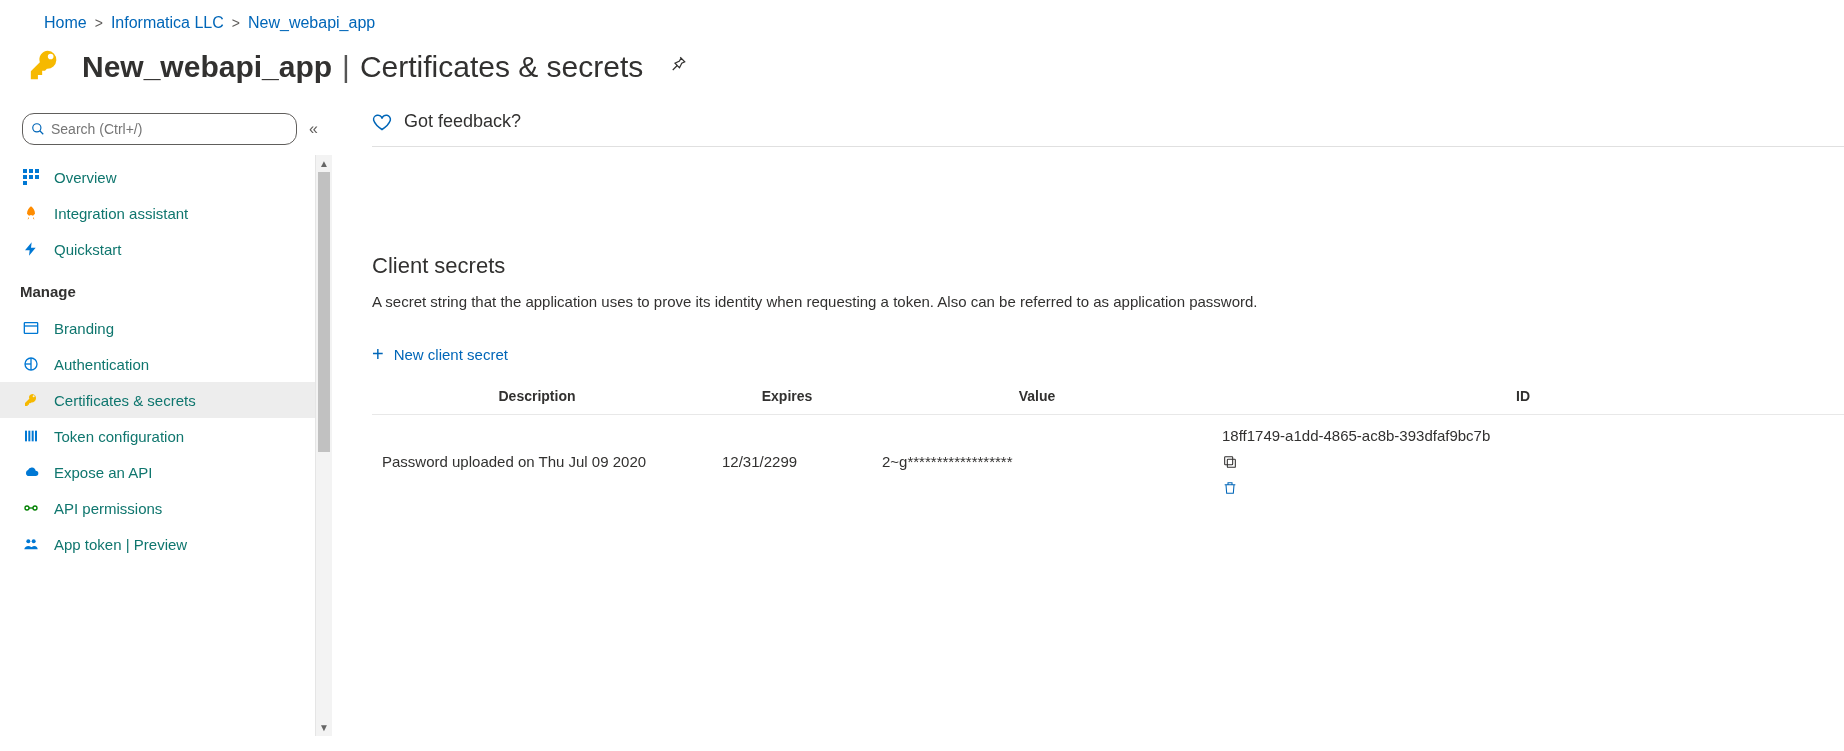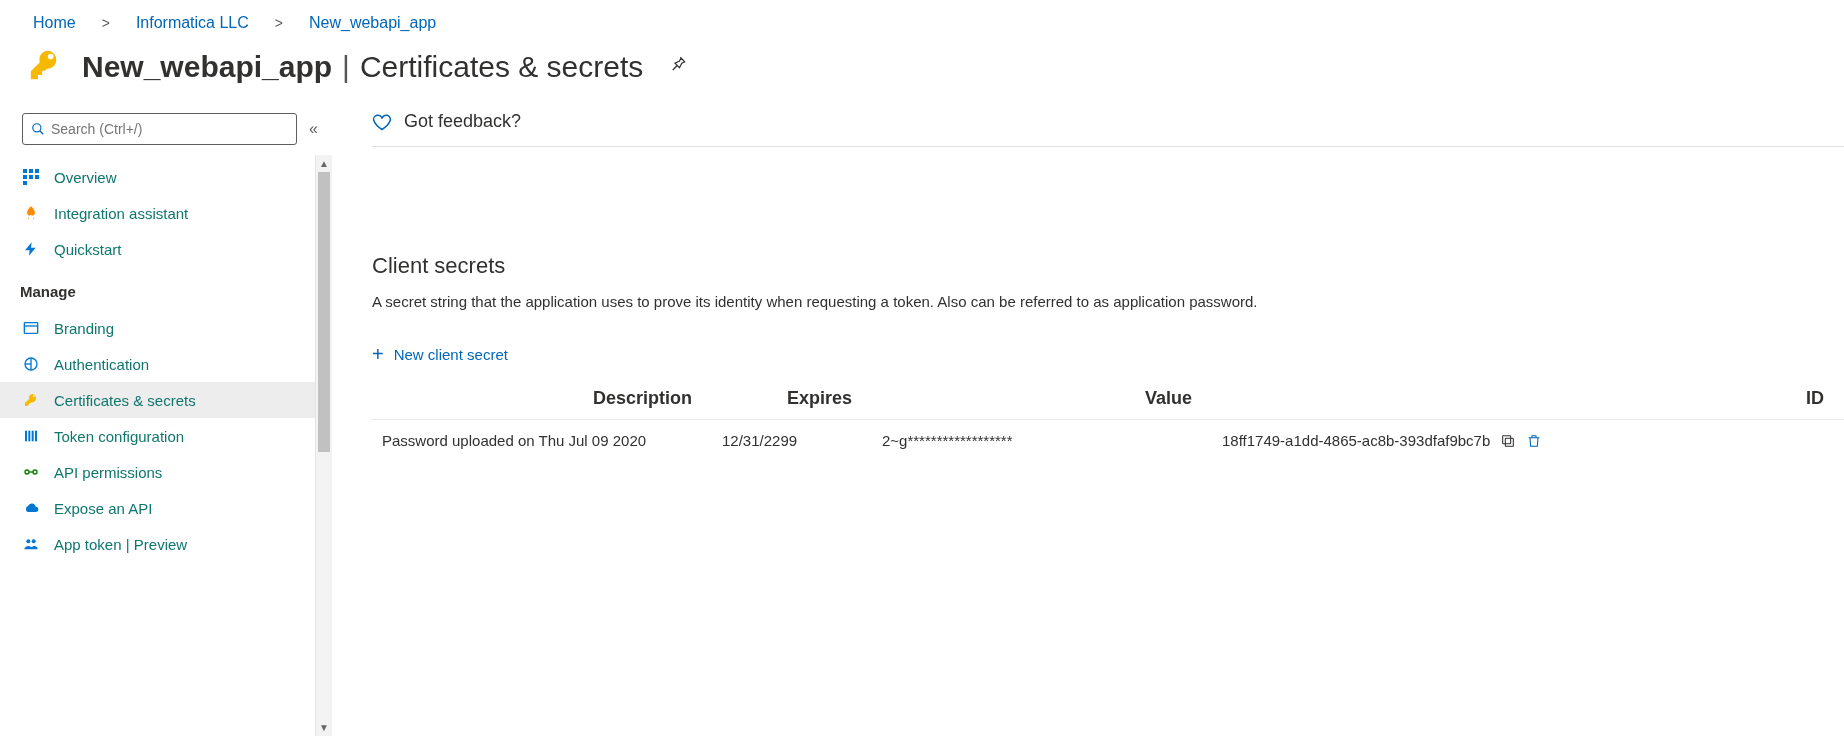--- a/index.html
+++ b/index.html
@@ -10,22 +10,22 @@
     background: #ffffff;
     width: 1844px;
     height: 751px;
     overflow: hidden;
     position: relative;
   }
   
   .breadcrumb {
     display: flex;
     align-items: center;
-    gap: 26px;
-    padding: 14px 22px 10px 33px;
+    gap: 8px;
+    padding: 14px 22px 10px 44px;
     font-size: 16px;
   }
   .breadcrumb a {
     color: #0066b8;
     text-decoration: none;
     cursor: pointer;
   }
   .breadcrumb .sep {
     color: #605e5c;
     font-size: 14px;
@@ -71,21 +71,21 @@
     display: flex;
     align-items: center;
     gap: 12px;
     padding: 0 14px 14px 22px;
   }
   .search-box {
     flex: 1;
     display: flex;
     align-items: center;
     border: 1px solid #605e5c;
-    border-radius: 3px;
+    border-radius: 12px;
     height: 32px;
     padding: 0 8px;
     background: #fff;
   }
   .search-box input {
     border: none;
     outline: none;
     font-size: 14px;
     width: 100%;
     color: #323130;
@@ -197,35 +197,36 @@
     margin-bottom:8px;
     padding:6px 0;
   }
   .new-secret .plus { font-size:20px; line-height:1; }
   table.secret-table {
     width: 100%;
     border-collapse: collapse;
     margin-top:6px;
   }
   table.secret-table th {
-    text-align: right;
+    text-align: center;
     font-weight: 600;
-    font-size: 18px;
+    font-size: 14px;
     padding: 10px 20px 10px 10px;
     border-bottom: 1px solid #e8e8e8;
   }
   table.secret-table td {
     padding: 12px 20px 12px 10px;
     font-size: 15px;
     vertical-align: middle;
   }
   .id-cell {
     display:flex;
-    align-items:flex-end;
+    align-items:flex-start;
     gap:10px;
+    flex-direction:column;
   }
   .icon-btn {
     cursor:pointer;
     display:flex;
     color:#323130;
   }
 </style>
 </head>
 <body>
 
@@ -337,35 +338,35 @@
             <rect x="3" y="4" width="3" height="16"></rect>
             <rect x="8" y="4" width="3" height="16"></rect>
             <rect x="13" y="4" width="3" height="16"></rect>
             <rect x="18" y="4" width="3" height="16"></rect>
           </svg>
       </span>
       <span>Token configuration</span>
     </div>
     <div class="nav-item">
       <span class="nicon">
+        <svg width="16" height="16" viewBox="0 0 24 24" fill="#0078d4">
+            <path d="M19 18a4 4 0 0 0 0-8 6 6 0 0 0-11.5-1A5 5 0 0 0 7 18z"></path>
+          </svg>
+      </span>
+      <span>Expose an API</span>
+    </div>
+    <div class="nav-item">
+      <span class="nicon">
         <svg width="16" height="16" viewBox="0 0 24 24" fill="none" stroke="#008000" stroke-width="2">
             <circle cx="6" cy="12" r="3"></circle>
             <circle cx="18" cy="12" r="3"></circle>
             <line x1="9" y1="12" x2="15" y2="12"></line>
           </svg>
       </span>
       <span>API permissions</span>
-    </div>
-    <div class="nav-item">
-      <span class="nicon">
-        <svg width="16" height="16" viewBox="0 0 24 24" fill="#0078d4">
-            <path d="M19 18a4 4 0 0 0 0-8 6 6 0 0 0-11.5-1A5 5 0 0 0 7 18z"></path>
-          </svg>
-      </span>
-      <span>Expose an API</span>
     </div>
     <div class="nav-item">
       <span class="nicon">
         <svg width="16" height="16" viewBox="0 0 24 24" fill="#0078d4">
             <circle cx="8" cy="8" r="3"></circle>
             <circle cx="16" cy="8" r="3"></circle>
             <path d="M2 20c0-3 3-5 6-5s6 2 6 5zM12 20c0-3 2-5 5-5s5 2 5 5z"></path>
           </svg>
       </span>
       <span>App token | Preview</span>

